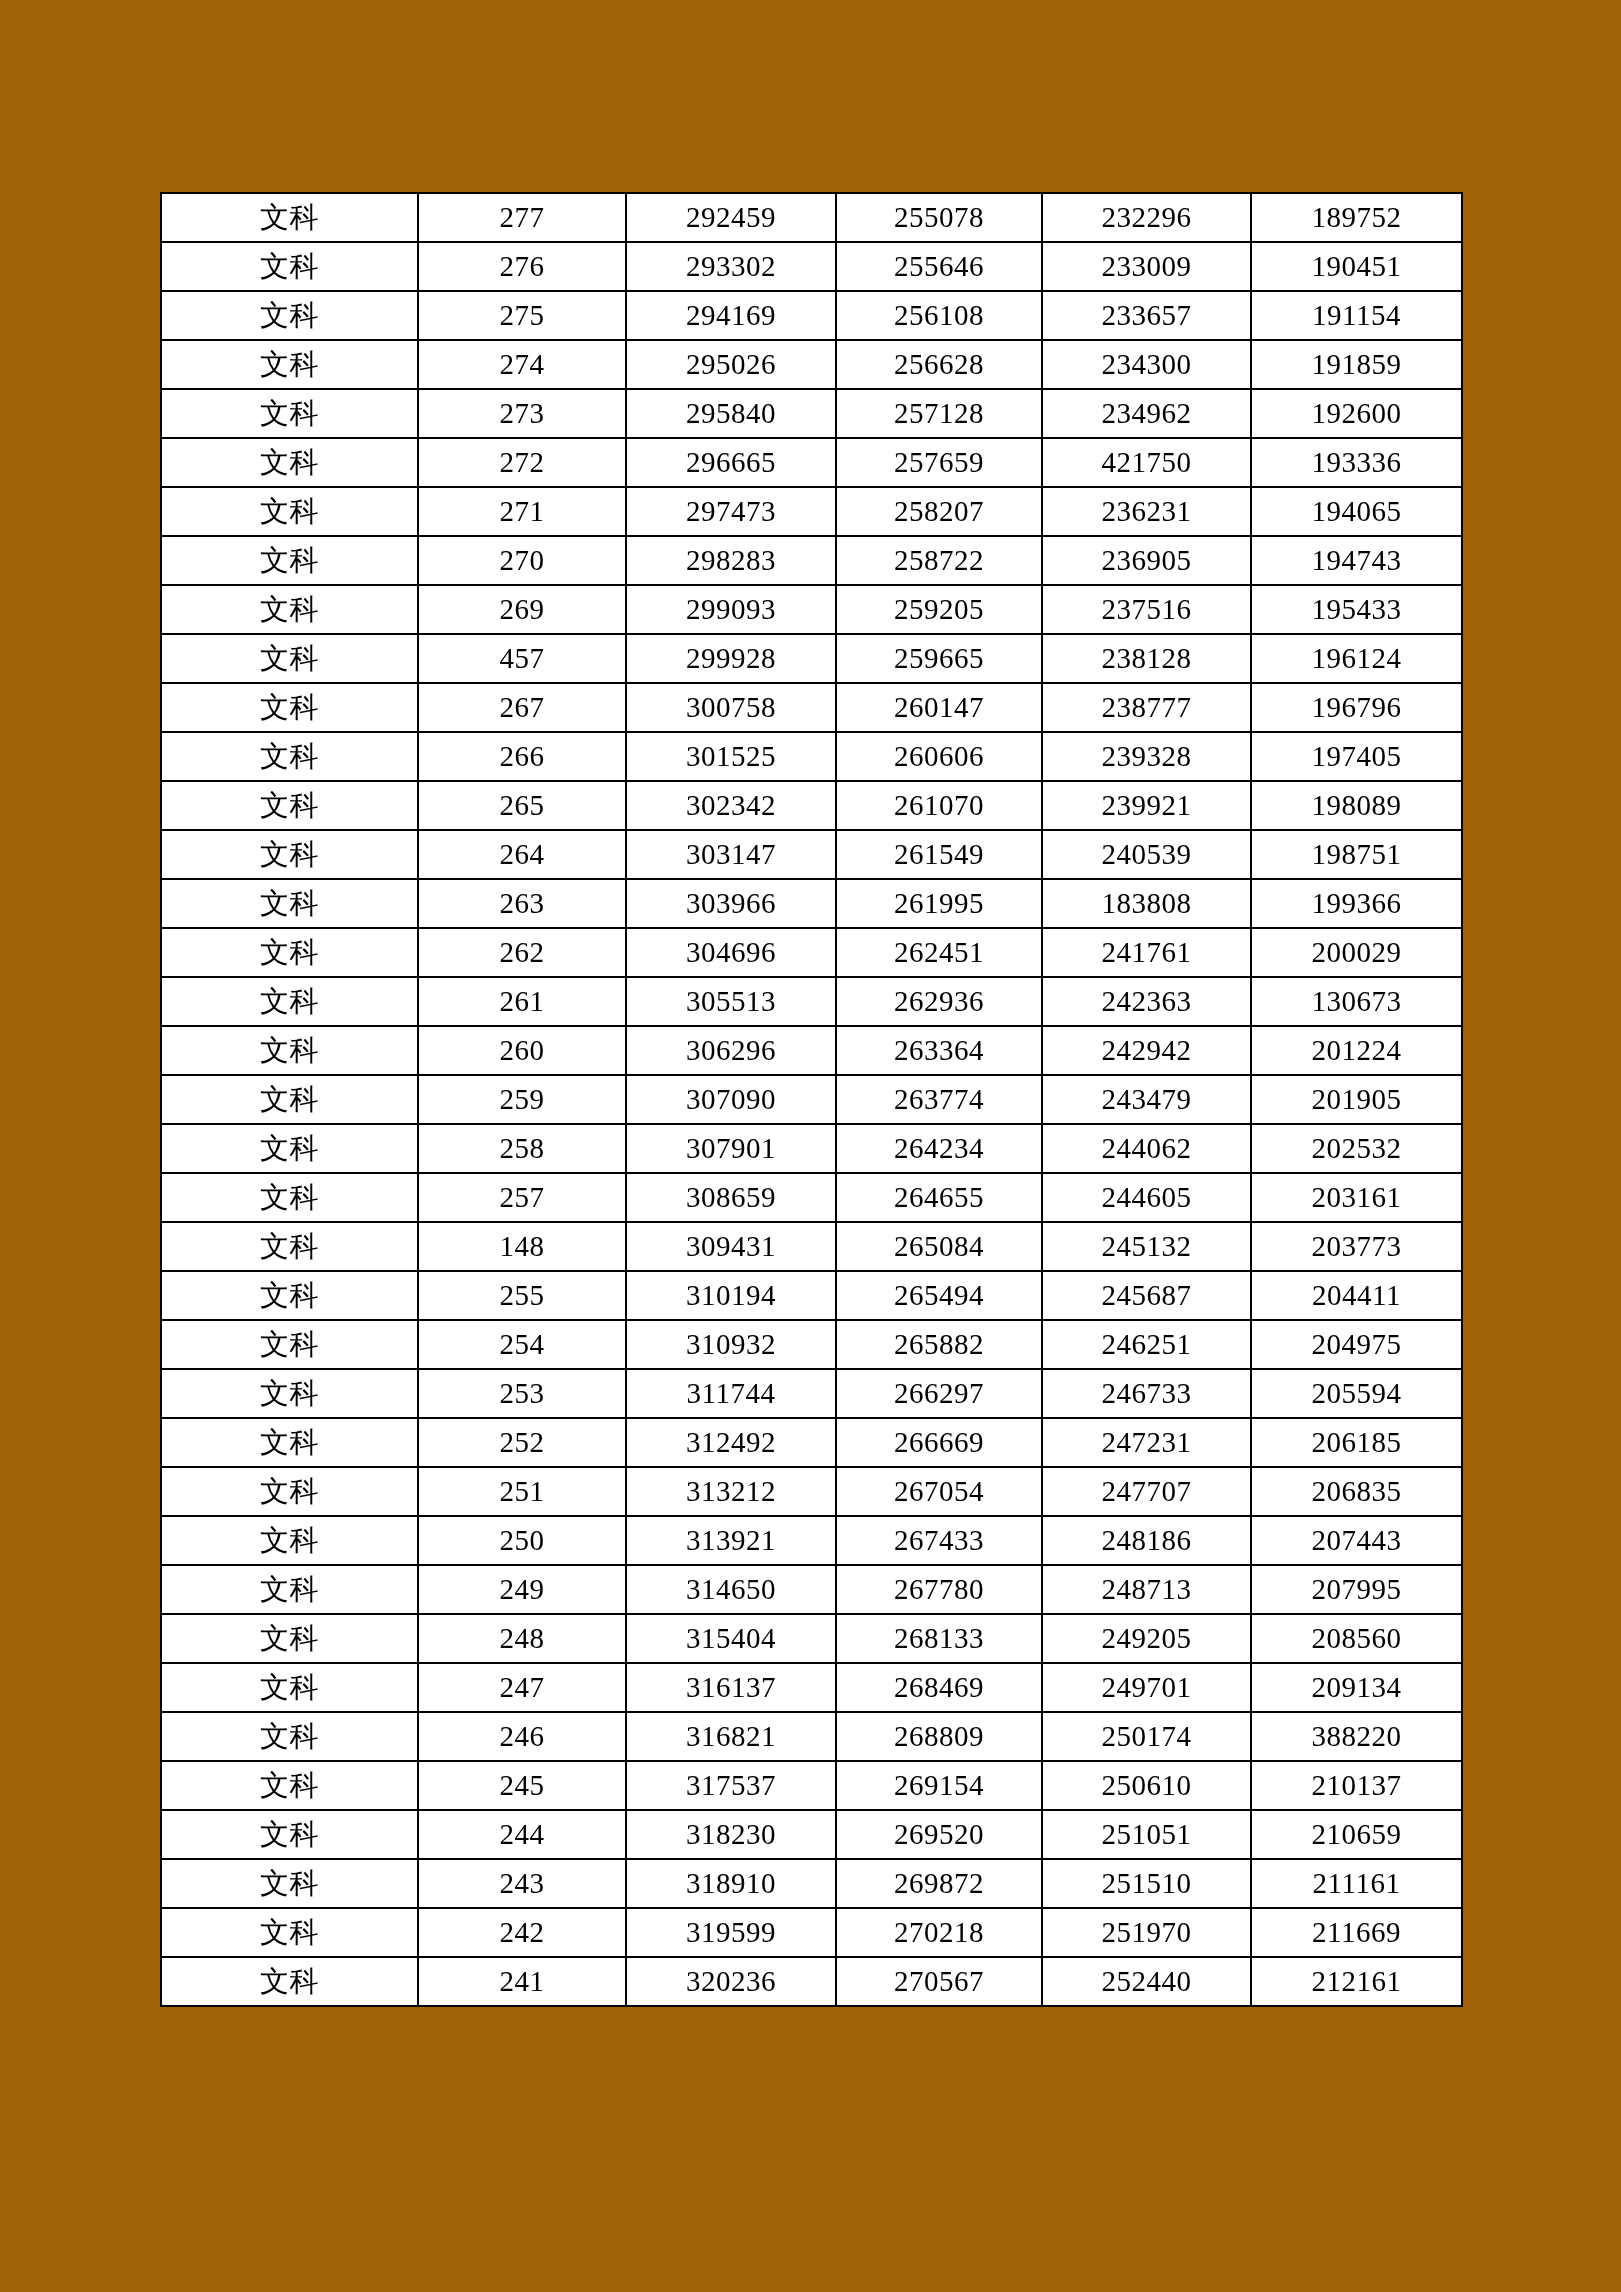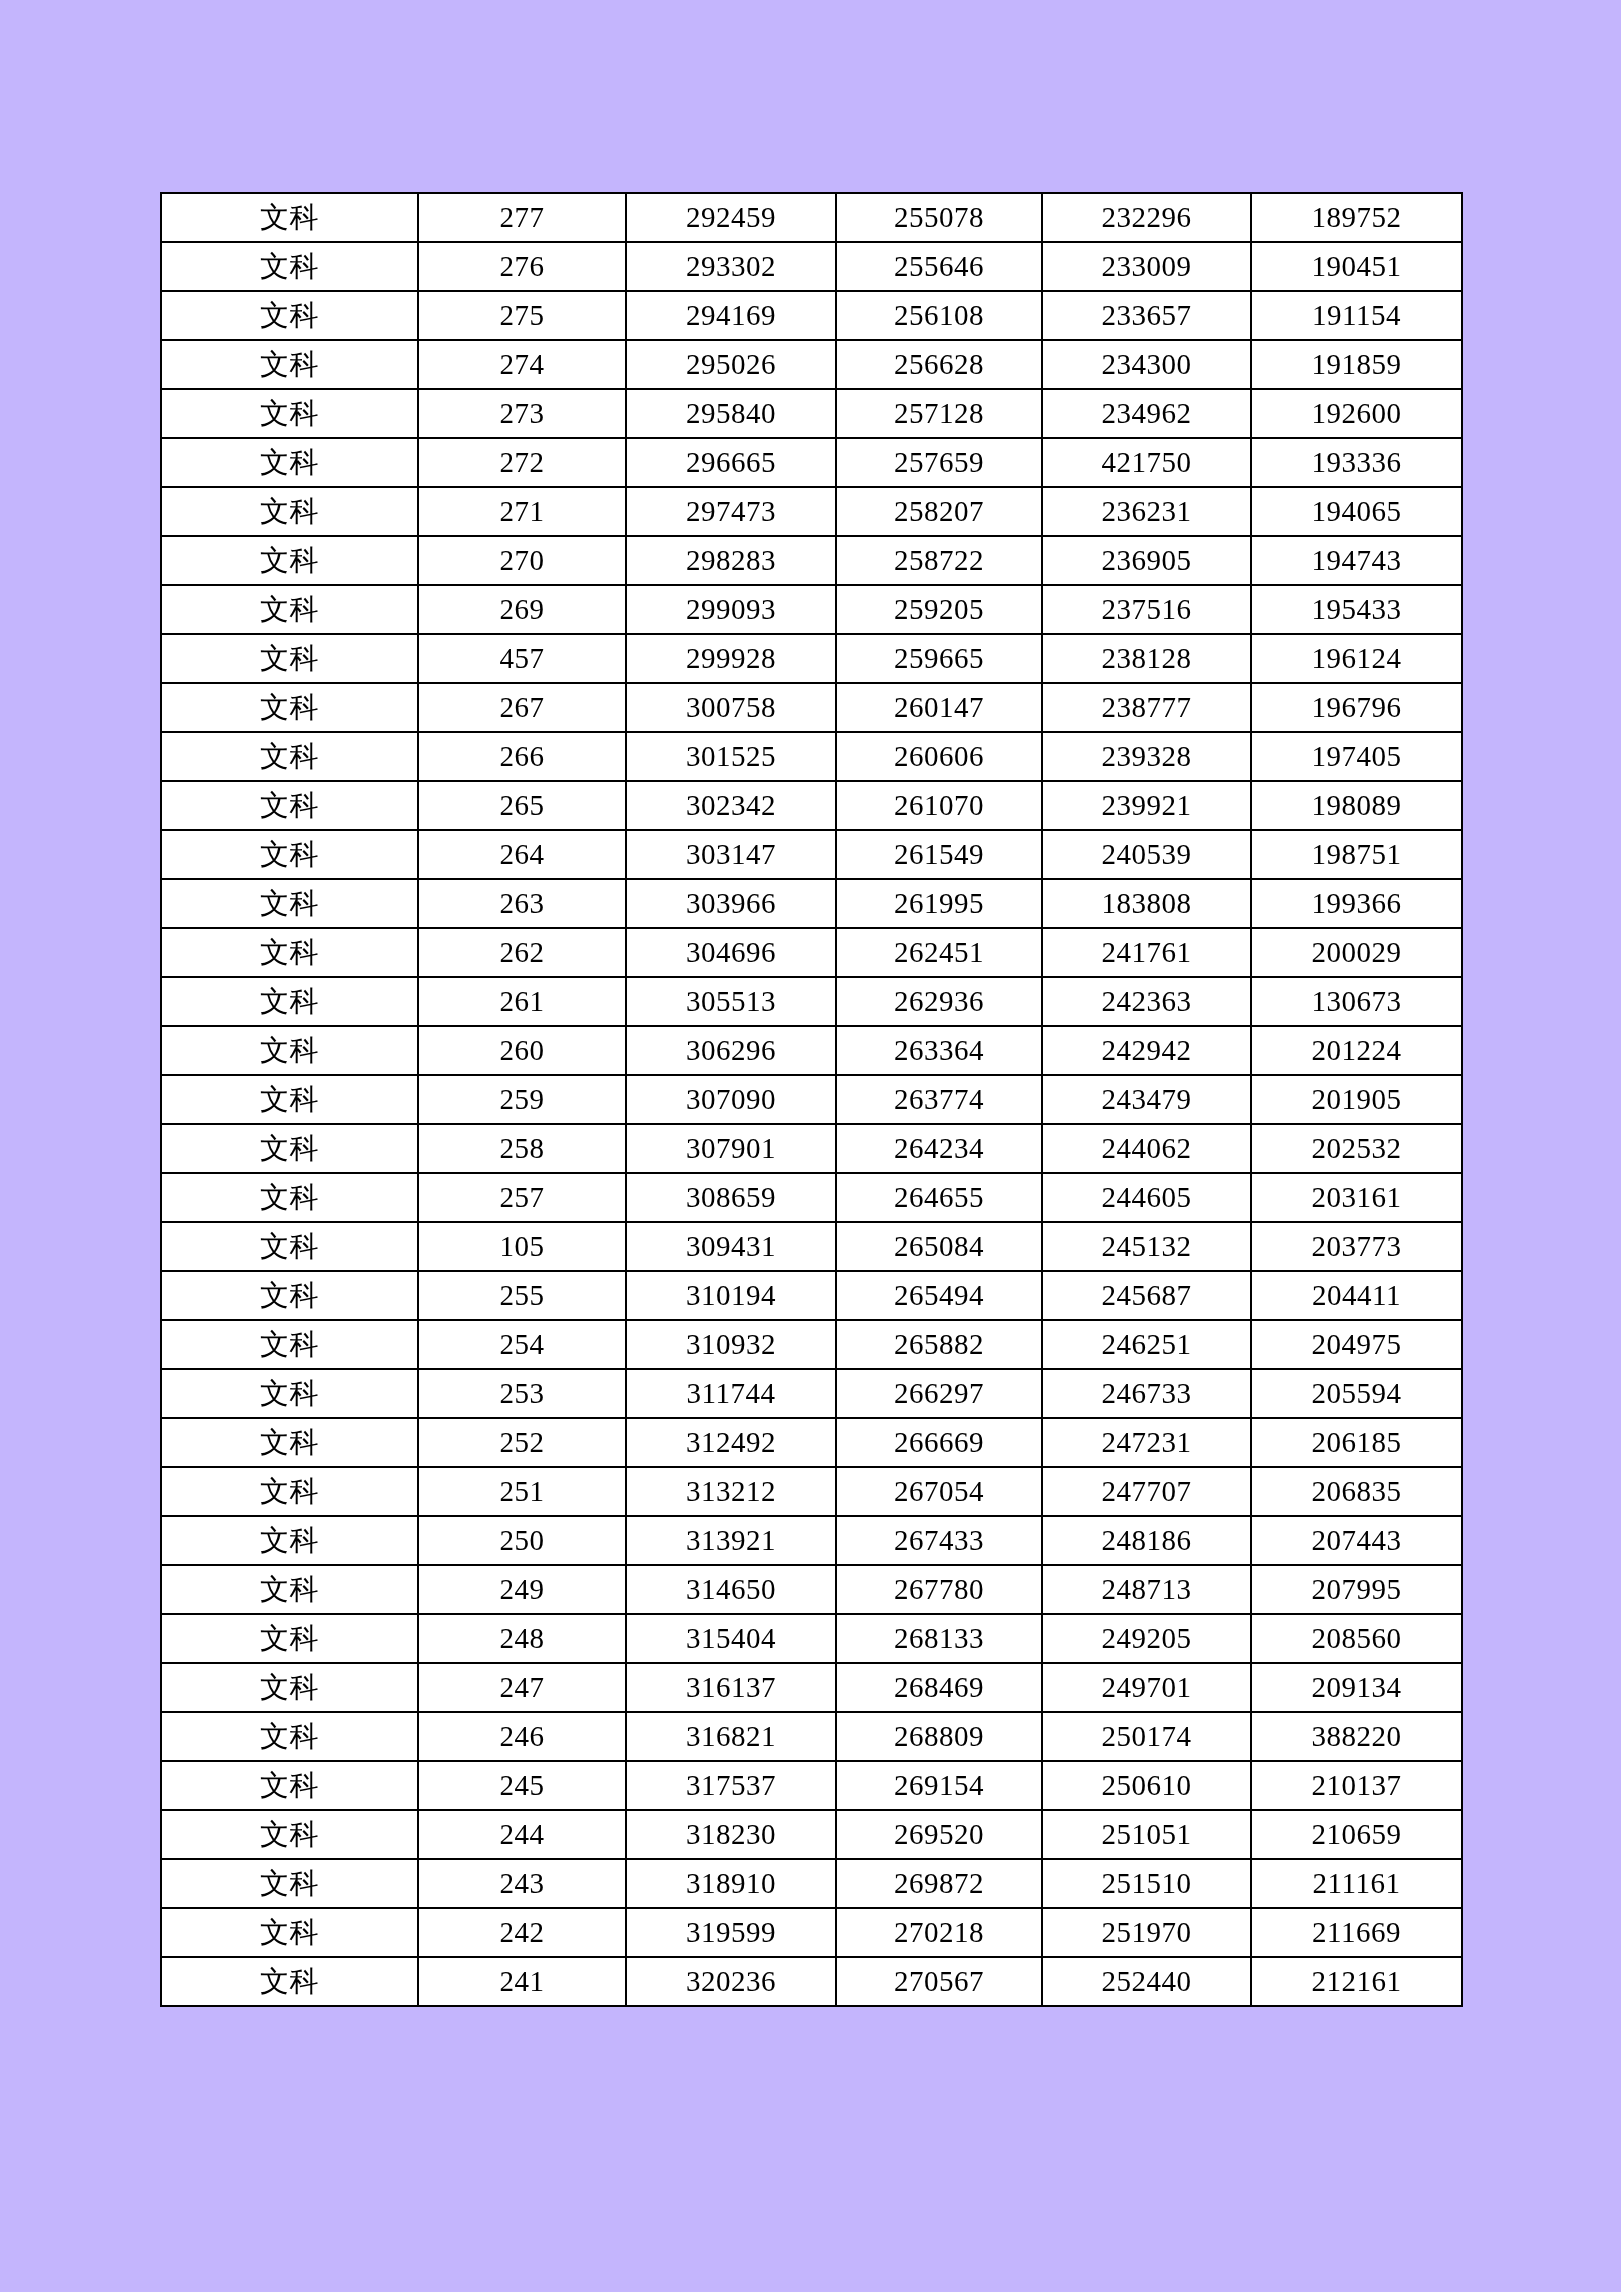--- a/index.html
+++ b/index.html
@@ -17,21 +17,21 @@
     overflow: hidden;
   }
 
   
   .page {
     position: absolute;
     left: 0;
     top: 0;
     width: 1621px;
     height: 2293px;
-    background: #c4b5fd;
+    background: #a16207;
   }
 
   
   .score-table-wrap {
     position: absolute;
     left: 160px;
     top: 192px;
     width: 1300px;
   }
 
@@ -249,21 +249,21 @@
           <tr>
             <td class="subject-cell">文科</td>
             <td class="num-cell">257</td>
             <td class="num-cell">308659</td>
             <td class="num-cell">264655</td>
             <td class="num-cell">244605</td>
             <td class="num-cell">203161</td>
           </tr>
           <tr>
             <td class="subject-cell">文科</td>
-            <td class="num-cell">105</td>
+            <td class="num-cell">148</td>
             <td class="num-cell">309431</td>
             <td class="num-cell">265084</td>
             <td class="num-cell">245132</td>
             <td class="num-cell">203773</td>
           </tr>
           <tr>
             <td class="subject-cell">文科</td>
             <td class="num-cell">255</td>
             <td class="num-cell">310194</td>
             <td class="num-cell">265494</td>

